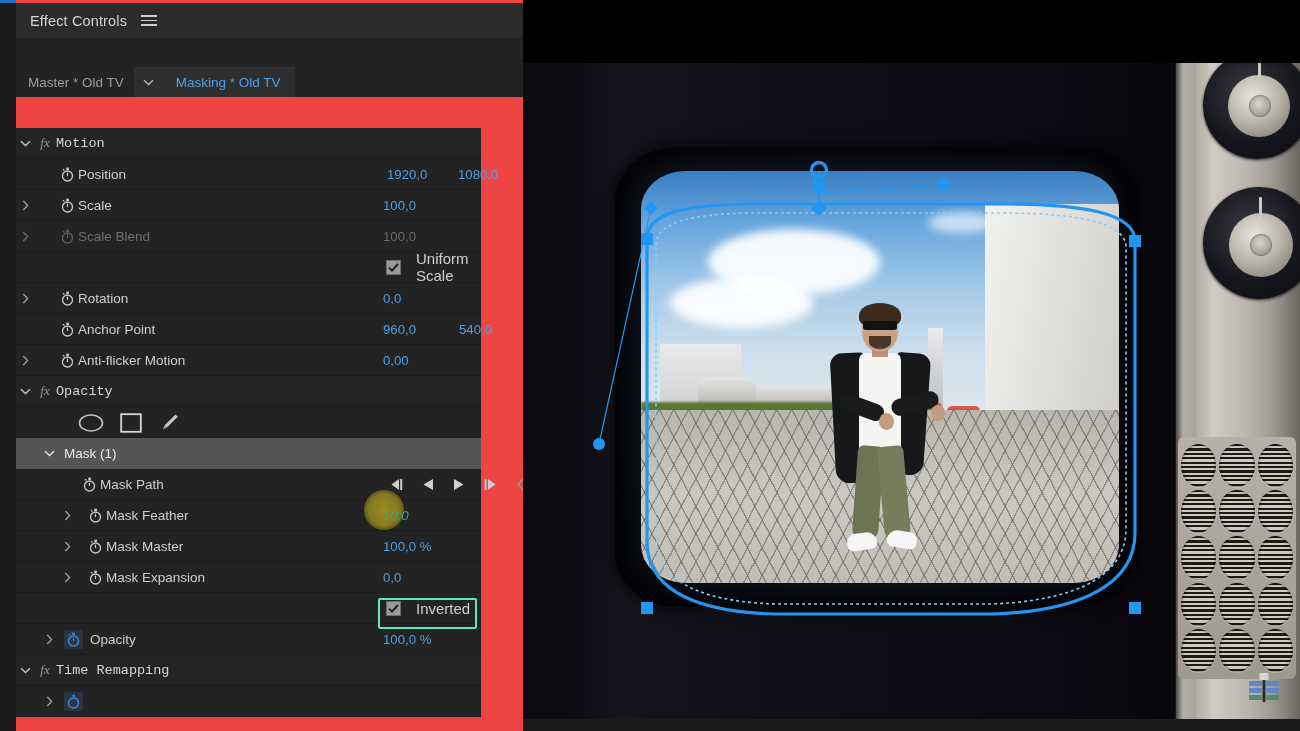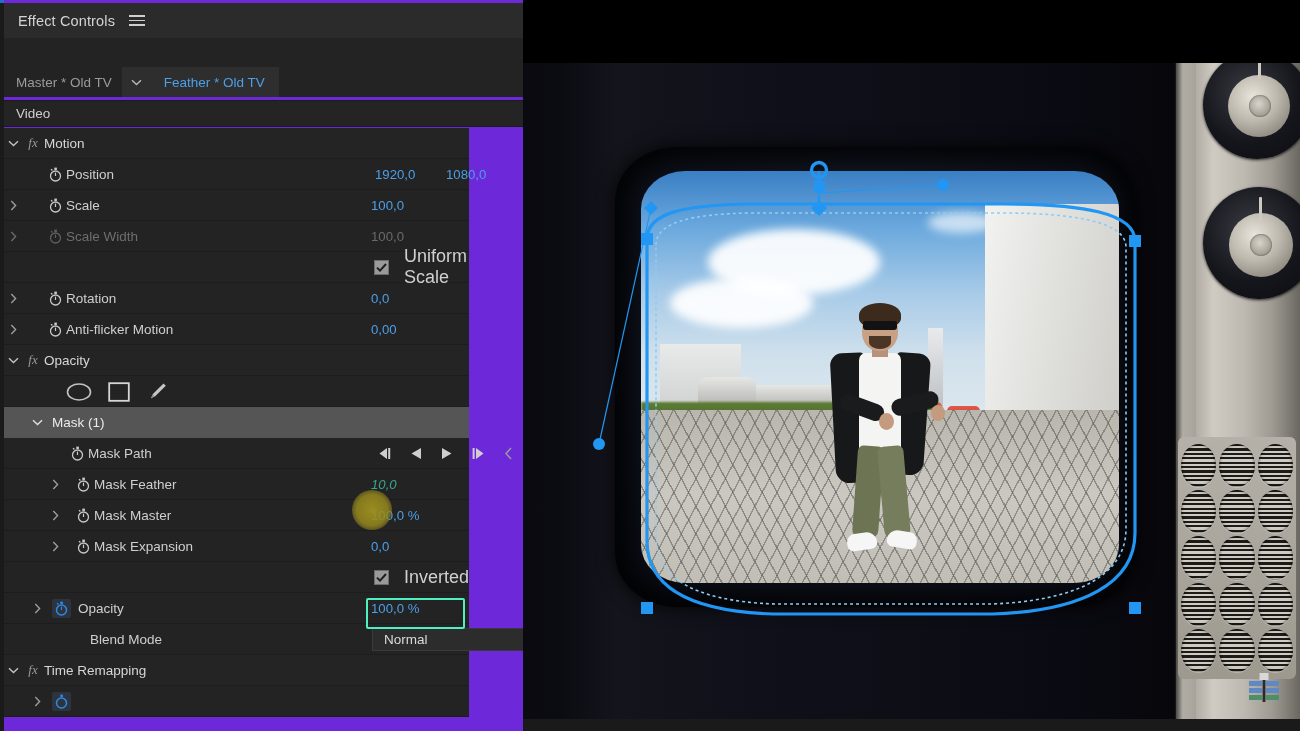--- a/index.html
+++ b/index.html
@@ -13,22 +13,22 @@
   #app { position: relative; width: 1300px; height: 731px; }
 
   
   .top-accent {
     position: absolute; top: 0; left: 0; width: 523px; height: 3px;
     background: #1f6fc4;
   }
 
   
   .panel {
-    position: absolute; top: 0; left: 4px; width: 523px; height: 731px;
-    background: #6d28d9;
+    position: absolute; top: 0; left: 16px; width: 523px; height: 731px;
+    background: #ef4444;
   }
   .panel-header {
     position: absolute; top: 3px; left: 0; width: 523px; height: 35px;
     background: #2b2b2b;
     display: flex; align-items: center;
   }
   .panel-title {
     color: #d4d4d4; font-size: 14.5px; margin-left: 14px; letter-spacing: .15px;
   }
   .hamburger {
@@ -88,38 +88,38 @@
     cursor: pointer; flex: 0 0 auto;
   }
   .fxmark {
     color: #9a9a9a; font-size: 13px; font-style: italic;
     font-family: "Liberation Serif", serif;
     width: 22px; text-align: center; flex: 0 0 auto;
   }
   .stopwatch { width: 22px; display:flex; align-items:center; justify-content:center; flex:0 0 auto; cursor:pointer; }
   .label { color: #cfcfcf; font-size: 13.5px; white-space: nowrap; }
   .label.dim { color: #6e6e6e; }
-  .label.fxname { color: #d6d6d6; }
+  .label.fxname { color: #d6d6d6; font-family: Liberation Mono, monospace; }
   .label.masksel { color: #eaeaea; }
 
   .val {
     position: absolute; color: #4d9fe8; font-size: 13.2px;
     cursor: pointer; white-space: nowrap;
   }
   .val.dim { color: #6a6a6a; }
   .val.teal { color: #3ba58e; font-style: italic; }
 
   
   .cbx {
     width: 15px; height: 15px; background: #9a9a9a;
     border: 1px solid #6d6d6d; display: flex;
     align-items: center; justify-content: center; cursor: pointer;
   }
   .cbx svg { display: block; }
-  .cbx-label { color: #d0d0d0; font-size: 18px; margin-left: 7px; }
+  .cbx-label { color: #d0d0d0; font-size: 15px; margin-left: 7px; }
 
   
   .mask-tools {
     position: absolute; display: flex; align-items: center; gap: 16px;
     left: 62px; top: 0; height: 31px;
   }
   .mtool { cursor: pointer; display: flex; align-items: center; }
 
   
   .kf-nav {
@@ -336,26 +336,23 @@
 
     <div class="header-fill"></div>
 
     <div class="clip-row">
       <div class="clip-master">Master * Old TV</div>
       <div class="clip-caret">
         <svg width="11" height="7" viewBox="0 0 11 7">
             <path d="M1 1.3 L5.5 5.6 L10 1.3" fill="none" stroke="#b9b9b9" stroke-width="1.4"></path>
           </svg>
       </div>
-      <div class="clip-active">Feather * Old TV</div>
+      <div class="clip-active">Masking * Old TV</div>
     </div>
 
-    <div class="section-video">
-      <span>Video</span>
-    </div>
 
     <div class="rows">
 
       <div class="row fx">
         <div class="twisty">
           <svg width="11" height="7" viewBox="0 0 11 7">
               <path d="M1 1.3 L5.5 5.6 L10 1.3" fill="none" stroke="#c3c3c3" stroke-width="1.4"></path>
             </svg>
         </div>
         <div class="fxmark">fx</div>
@@ -405,21 +402,21 @@
         </div>
         <div style="width:22px;flex:0 0 auto"></div>
         <div class="stopwatch">
           <svg width="13" height="15" viewBox="0 0 13 15">
               <circle cx="6.5" cy="9" r="5" fill="none" stroke="#5f5f5f" stroke-width="1.3"></circle>
               <rect x="5.3" y="0.6" width="2.6" height="2.4" fill="#5f5f5f"></rect>
               <path d="M3.4 3.5 L2 2.1" stroke="#5f5f5f" stroke-width="1.3"></path>
               <path d="M6.5 9 L6.5 5.6" stroke="#5f5f5f" stroke-width="1.2"></path>
             </svg>
         </div>
-        <div class="label dim">Scale Width</div>
+        <div class="label dim">Scale Blend</div>
         <div class="val dim" style="left:367px">100,0</div>
       </div>
 
       <div class="row plain">
         <div class="cbx" style="position:absolute;left:370px">
           <svg width="11" height="9" viewBox="0 0 11 9">
               <path d="M1 4.6 L4 7.6 L10 1" fill="none" stroke="#1e1e1e" stroke-width="2"></path>
             </svg>
         </div>
         <div class="cbx-label" style="position:absolute;left:393px">Uniform Scale</div>
@@ -437,20 +434,35 @@
               <circle cx="6.5" cy="9" r="5" fill="none" stroke="#c9c9c9" stroke-width="1.3"></circle>
               <rect x="5.3" y="0.6" width="2.6" height="2.4" fill="#c9c9c9"></rect>
               <path d="M3.4 3.5 L2 2.1" stroke="#c9c9c9" stroke-width="1.3"></path>
               <path d="M6.5 9 L6.5 5.6" stroke="#c9c9c9" stroke-width="1.2"></path>
             </svg>
         </div>
         <div class="label">Rotation</div>
         <div class="val" style="left:367px">0,0</div>
       </div>
 
+      <div class="row plain">
+        <div class="twisty"></div>
+        <div style="width:22px;flex:0 0 auto"></div>
+        <div class="stopwatch">
+          <svg width="13" height="15" viewBox="0 0 13 15">
+              <circle cx="6.5" cy="9" r="5" fill="none" stroke="#c9c9c9" stroke-width="1.3"></circle>
+              <rect x="5.3" y="0.6" width="2.6" height="2.4" fill="#c9c9c9"></rect>
+              <path d="M3.4 3.5 L2 2.1" stroke="#c9c9c9" stroke-width="1.3"></path>
+              <path d="M6.5 9 L6.5 5.6" stroke="#c9c9c9" stroke-width="1.2"></path>
+            </svg>
+        </div>
+        <div class="label">Anchor Point</div>
+        <div class="val" style="left:367px">960,0</div>
+        <div class="val" style="left:443px">540,0</div>
+      </div>
 
       <div class="row plain">
         <div class="twisty">
           <svg width="7" height="11" viewBox="0 0 7 11">
               <path d="M1.3 1 L5.6 5.5 L1.3 10" fill="none" stroke="#9d9d9d" stroke-width="1.4"></path>
             </svg>
         </div>
         <div style="width:22px;flex:0 0 auto"></div>
         <div class="stopwatch">
           <svg width="13" height="15" viewBox="0 0 13 15">
@@ -622,26 +634,20 @@
               <circle cx="6.5" cy="9" r="5" fill="none" stroke="#2e8ae0" stroke-width="1.5"></circle>
               <rect x="5.3" y="0.6" width="2.6" height="2.4" fill="#2e8ae0"></rect>
               <path d="M3.4 3.5 L2 2.1" stroke="#2e8ae0" stroke-width="1.3"></path>
               <path d="M6.5 9 L6.5 5.6" stroke="#2e8ae0" stroke-width="1.2"></path>
             </svg>
         </div>
         <div class="label" style="margin-left:7px">Opacity</div>
         <div class="val" style="left:367px">100,0 %</div>
       </div>
 
-      <div class="row plain">
-        <div class="label" style="margin-left:86px">Blend Mode</div>
-        <div class="blend-dd">
-          <span>Normal</span>
-        </div>
-      </div>
 
       <div class="row fx">
         <div class="twisty">
           <svg width="11" height="7" viewBox="0 0 11 7">
               <path d="M1 1.3 L5.5 5.6 L10 1.3" fill="none" stroke="#c3c3c3" stroke-width="1.4"></path>
             </svg>
         </div>
         <div class="fxmark">fx</div>
         <div class="label fxname">Time Remapping</div>
       </div>

